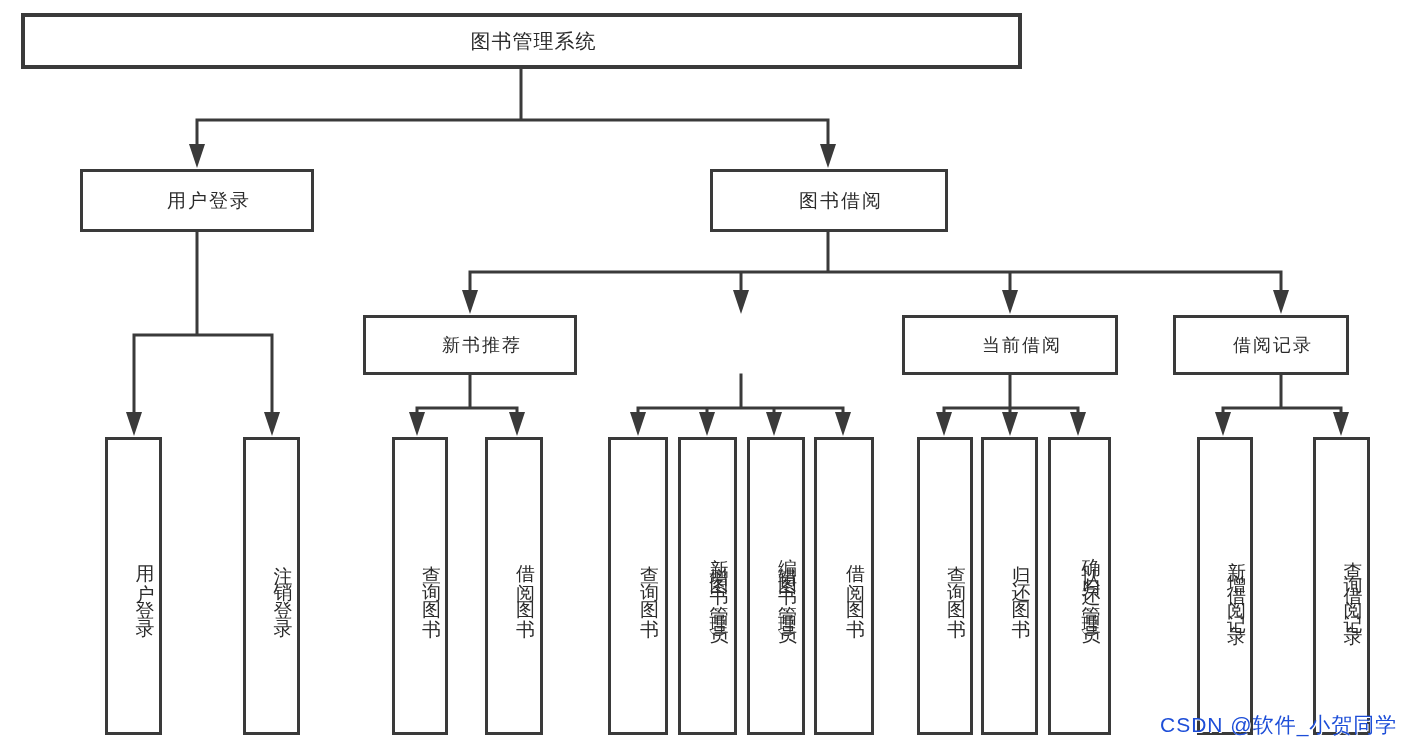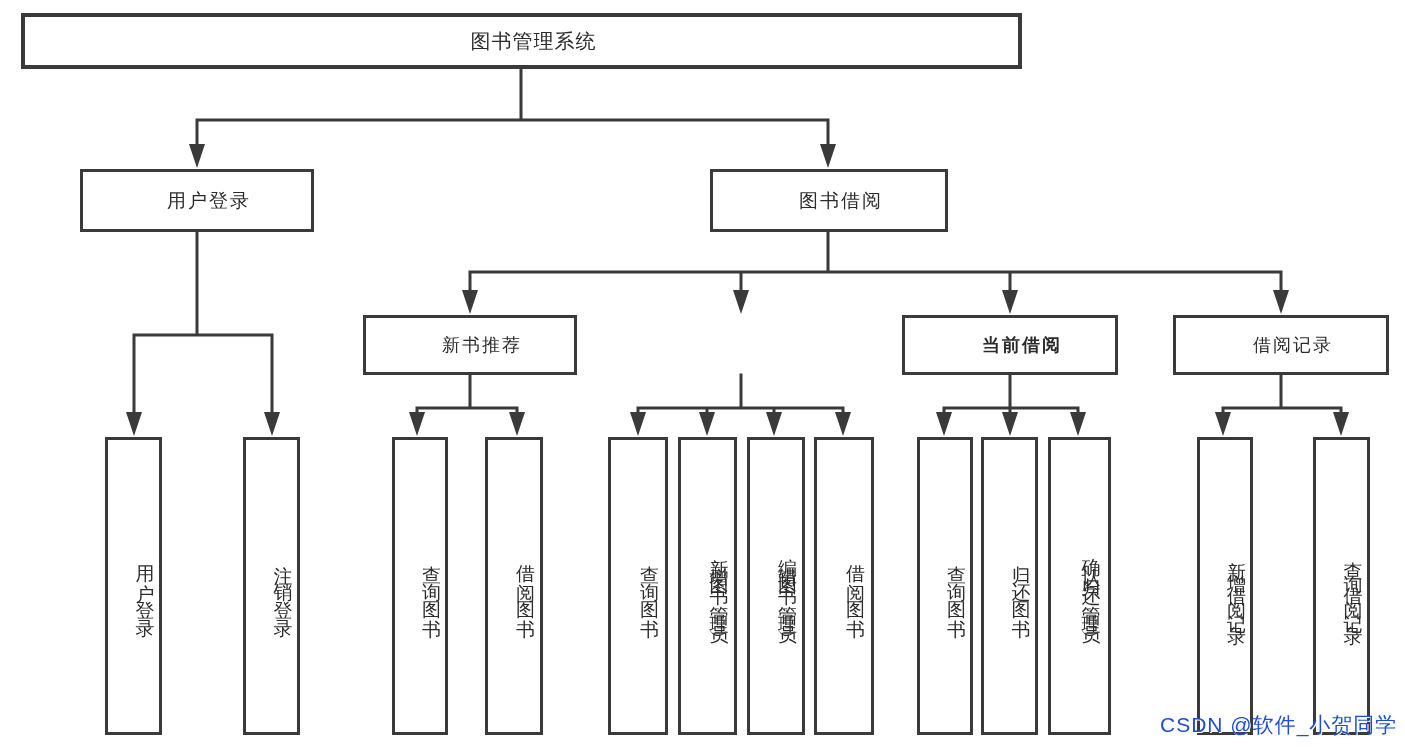--- a/index.html
+++ b/index.html
@@ -118,24 +118,24 @@
   <div class="box h2" style="left:80px; width:234px;">
     <span>用户登录</span>
   </div>
   <div class="box h2" style="left:710px; width:238px;">
     <span>图书借阅</span>
   </div>
 
   <div class="box h3" style="left:363px; width:214px;">
     <span>新书推荐</span>
   </div>
-  <div class="box h3" style="left:902px; width:216px;font-weight:bold;">
+  <div class="box h3" style="left:902px; width:216px;">
     <span>当前借阅</span>
   </div>
-  <div class="box h3" style="left:1173px; width:216px;">
+  <div class="box h3" style="left:1173px; width:176px;">
     <span>借阅记录</span>
   </div>
 
   <div class="box leaf" style="left:105px; width:57px;">
     <span class="vtext ls4">用户登录</span>
   </div>
   <div class="box leaf" style="left:243px; width:57px;">
     <span class="vtext ls4">注销登录</span>
   </div>
 

